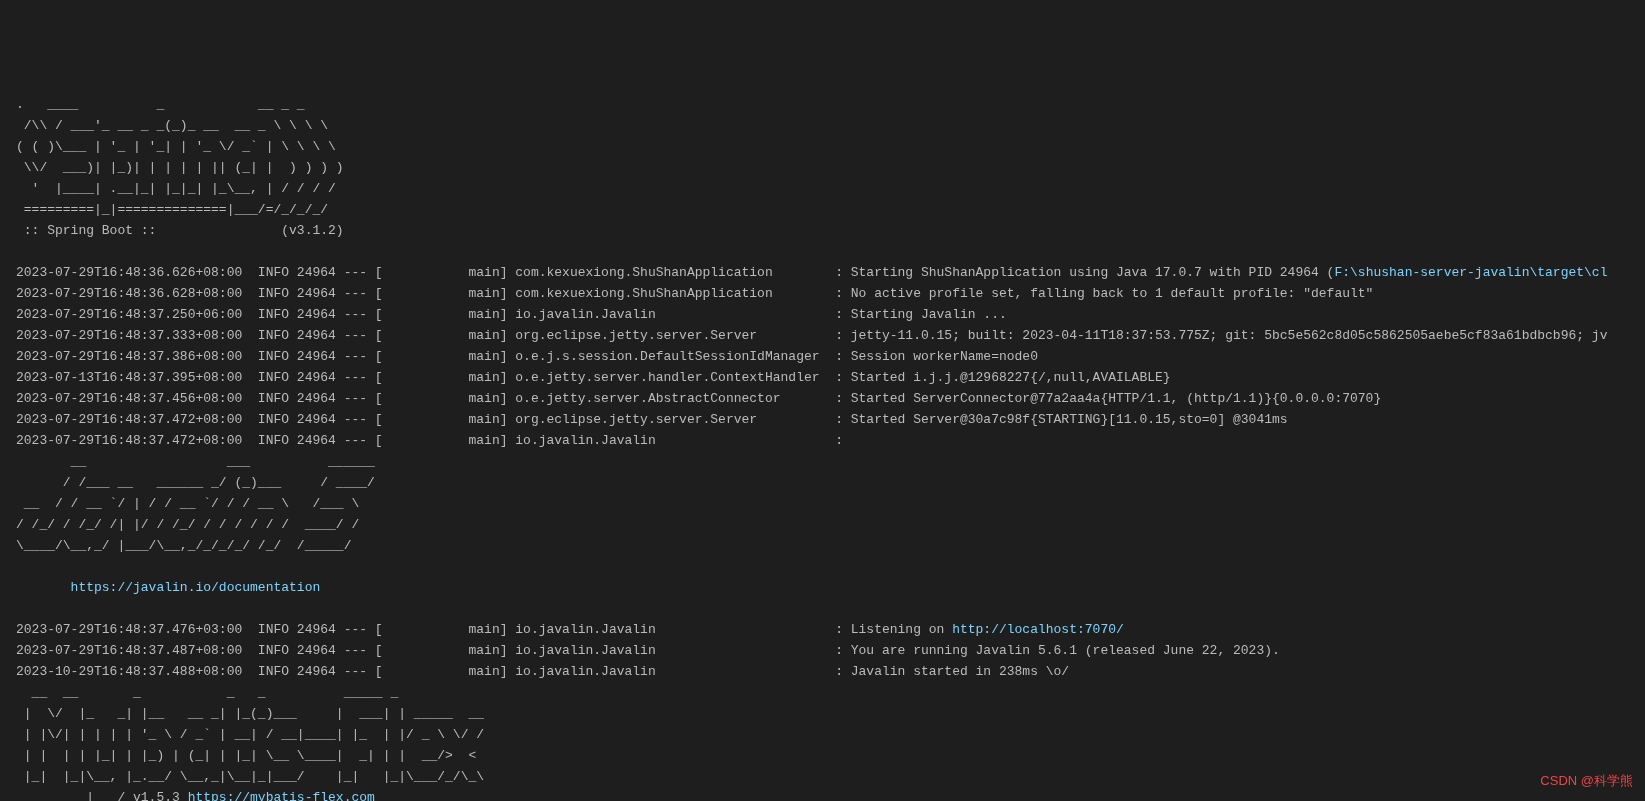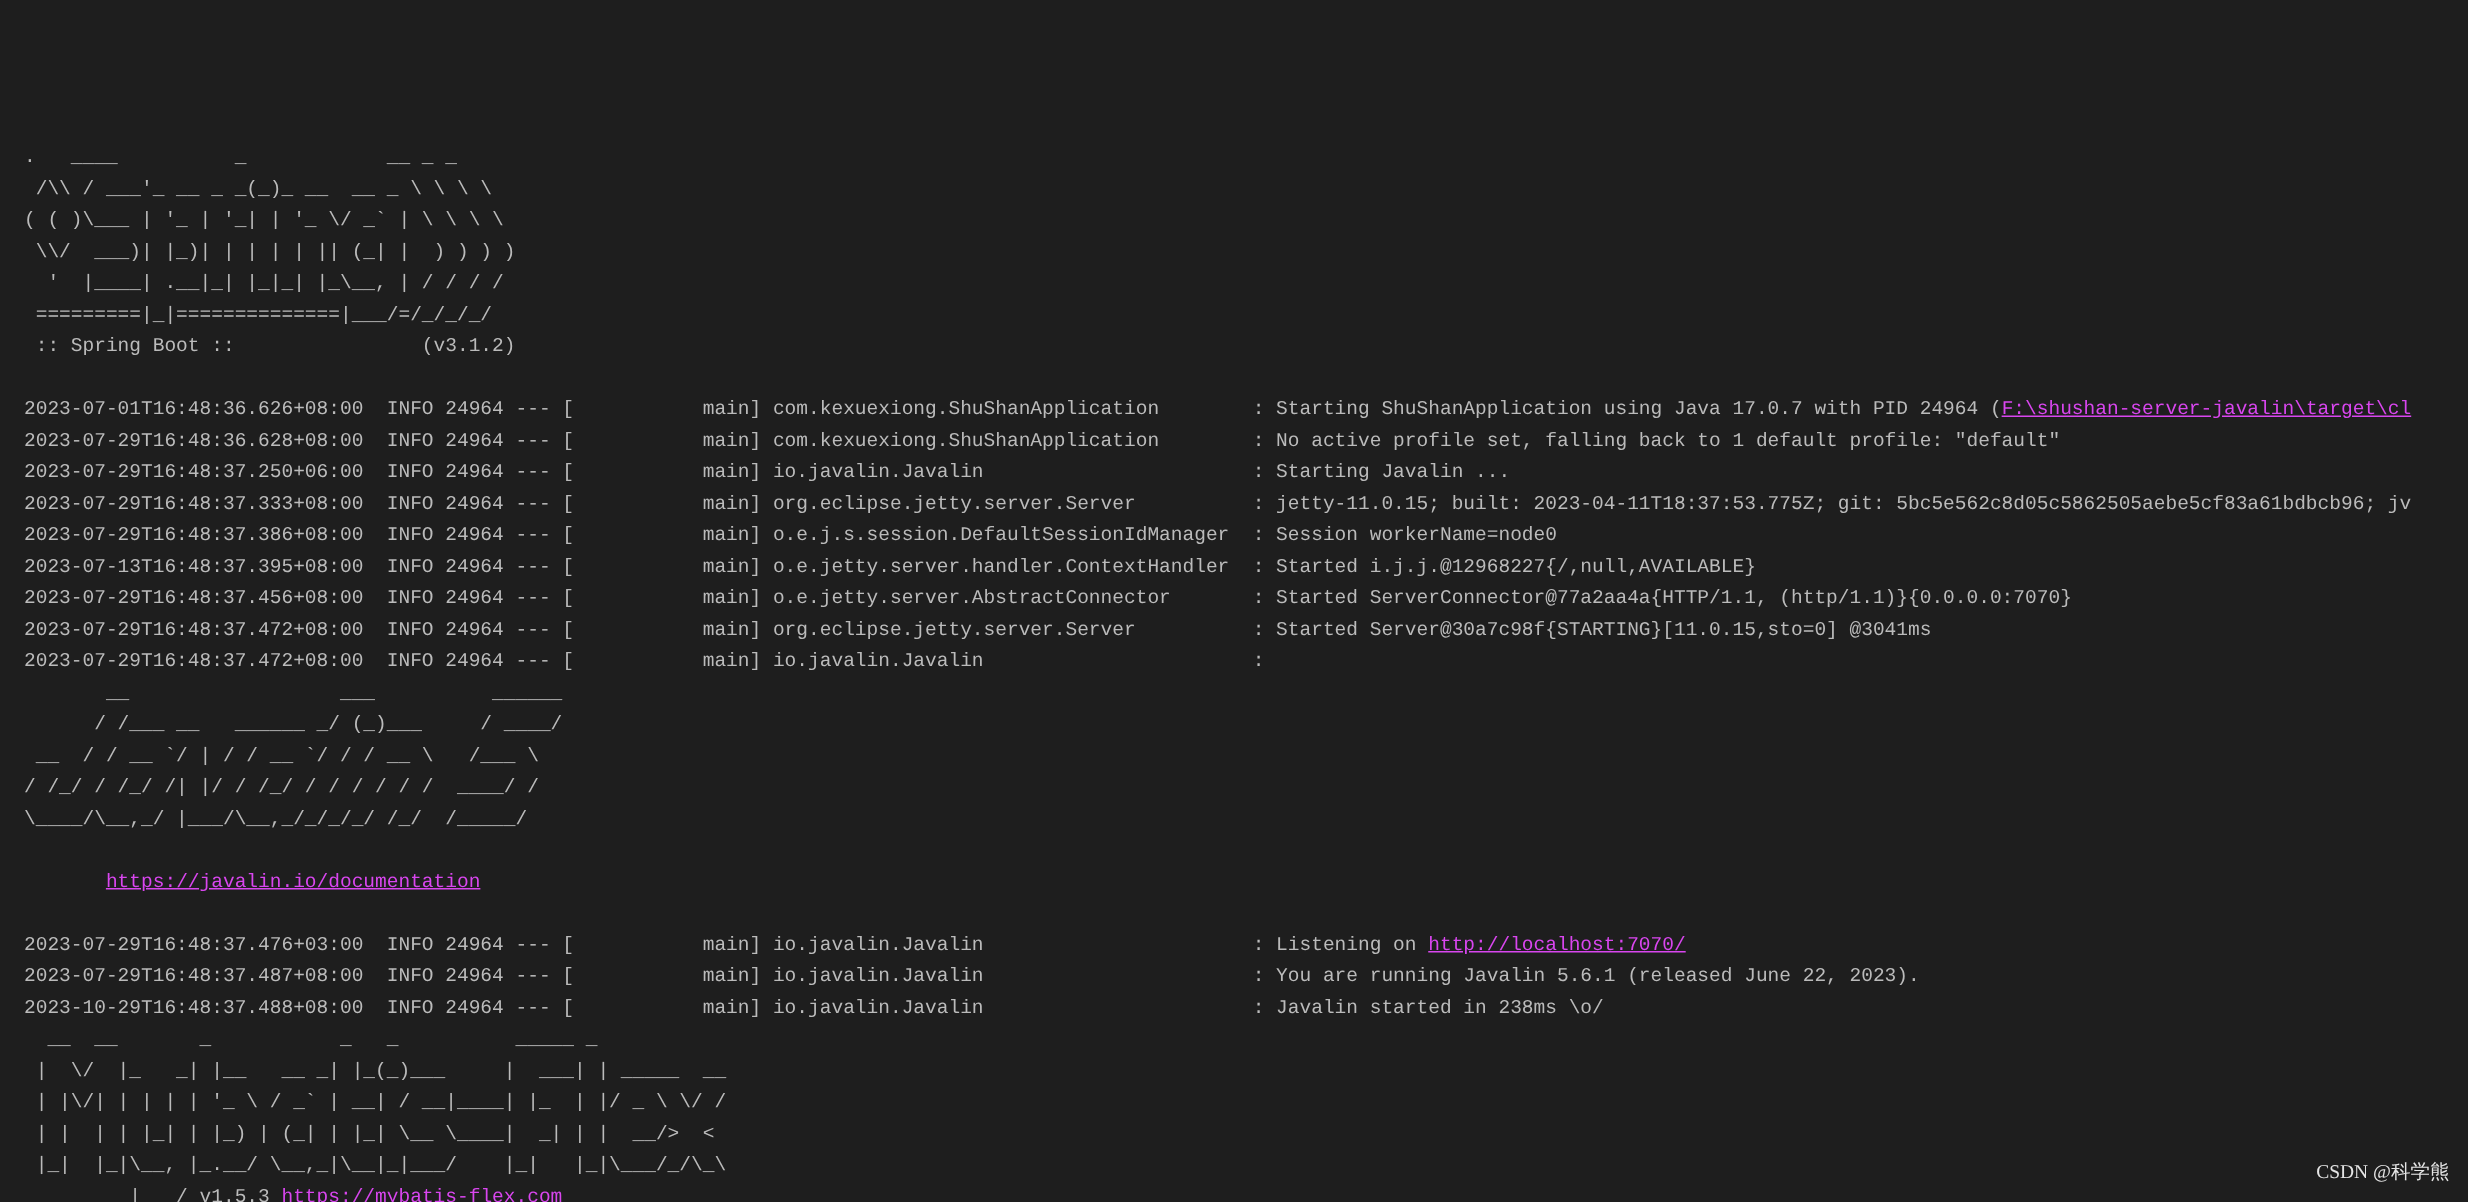--- a/index.html
+++ b/index.html
@@ -8,47 +8,46 @@
       color: #bbbbbb;
       font-family: 'Consolas', 'Monaco', 'Courier New', monospace;
       font-size: 13px;
       line-height: 21px;
       padding: 10px 16px;
       white-space: pre;
       overflow-x: auto;
       min-width: 1645px;
     }
     .link {
-      color: #d946ef;
-      text-decoration: underline;
+      color: #7dd3fc;
       cursor: pointer;
     }
     .watermark {
       position: fixed;
       bottom: 10px;
       right: 12px;
-      color: #e5e5e5;
+      color: #ef4444;
       font-size: 13px;
-      font-family: Liberation Serif, serif;
+      font-family: Liberation Sans, sans-serif;
     }
   </style>
 </head>
 <body>
 
 
 
 <div><span>.   ____          _            __ _ _
  /\\ / ___'_ __ _ _(_)_ __  __ _ \ \ \ \
 ( ( )\___ | '_ | '_| | '_ \/ _` | \ \ \ \
  \\/  ___)| |_)| | | | | || (_| |  ) ) ) )
   '  |____| .__|_| |_|_| |_\__, | / / / /
  =========|_|==============|___/=/_/_/_/</span>
 <span> :: Spring Boot ::                (v3.1.2)</span>
 
-<span>2023-07-01T16:48:36.626+08:00  INFO 24964 --- [           main] com.kexuexiong.ShuShanApplication        : Starting ShuShanApplication using Java 17.0.7 with PID 24964 (</span><span class="link">F:\shushan-server-javalin\target\cl</span>
+<span>2023-07-29T16:48:36.626+08:00  INFO 24964 --- [           main] com.kexuexiong.ShuShanApplication        : Starting ShuShanApplication using Java 17.0.7 with PID 24964 (</span><span class="link">F:\shushan-server-javalin\target\cl</span>
 <span>2023-07-29T16:48:36.628+08:00  INFO 24964 --- [           main] com.kexuexiong.ShuShanApplication        : No active profile set, falling back to 1 default profile: "default"</span>
 <span>2023-07-29T16:48:37.250+06:00  INFO 24964 --- [           main] io.javalin.Javalin                       : Starting Javalin ...</span>
 <span>2023-07-29T16:48:37.333+08:00  INFO 24964 --- [           main] org.eclipse.jetty.server.Server          : jetty-11.0.15; built: 2023-04-11T18:37:53.775Z; git: 5bc5e562c8d05c5862505aebe5cf83a61bdbcb96; jv</span>
 <span>2023-07-29T16:48:37.386+08:00  INFO 24964 --- [           main] o.e.j.s.session.DefaultSessionIdManager  : Session workerName=node0</span>
 <span>2023-07-13T16:48:37.395+08:00  INFO 24964 --- [           main] o.e.jetty.server.handler.ContextHandler  : Started i.j.j.@12968227{/,null,AVAILABLE}</span>
 <span>2023-07-29T16:48:37.456+08:00  INFO 24964 --- [           main] o.e.jetty.server.AbstractConnector       : Started ServerConnector@77a2aa4a{HTTP/1.1, (http/1.1)}{0.0.0.0:7070}</span>
 <span>2023-07-29T16:48:37.472+08:00  INFO 24964 --- [           main] org.eclipse.jetty.server.Server          : Started Server@30a7c98f{STARTING}[11.0.15,sto=0] @3041ms</span>
 <span>2023-07-29T16:48:37.472+08:00  INFO 24964 --- [           main] io.javalin.Javalin                       :</span>
 <span>       __                  ___          ______
       / /___ __   ______ _/ (_)___     / ____/

